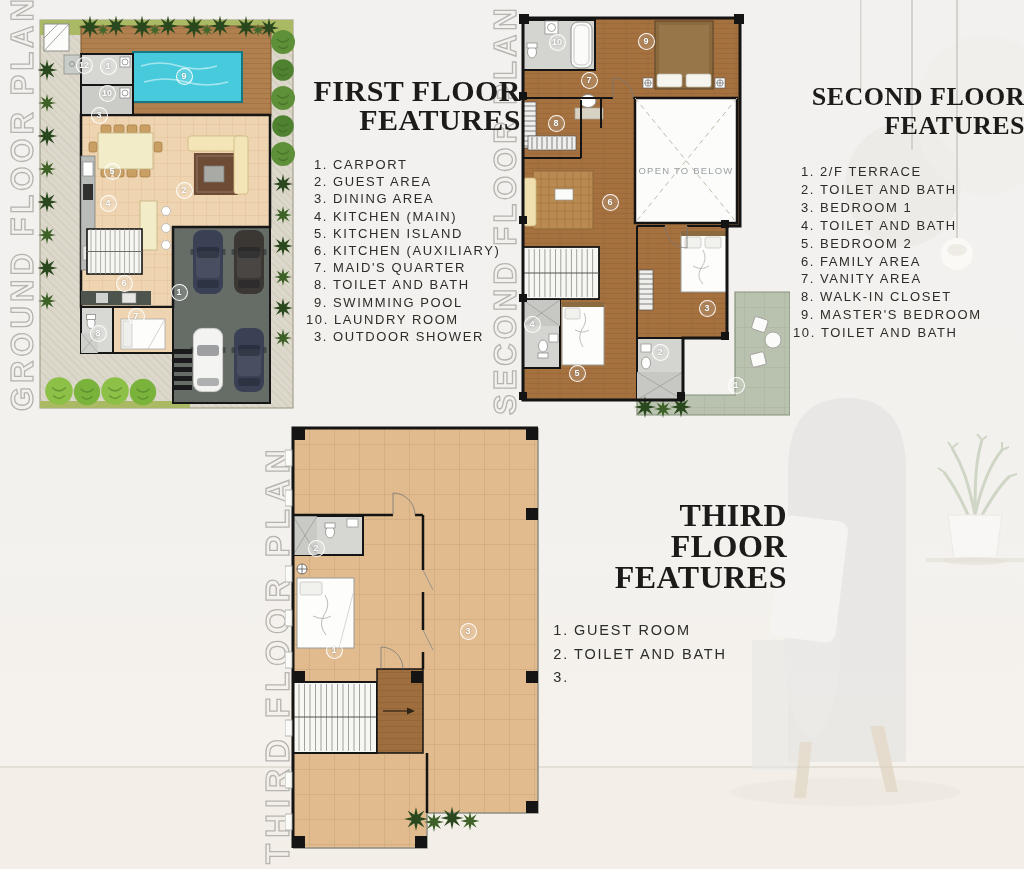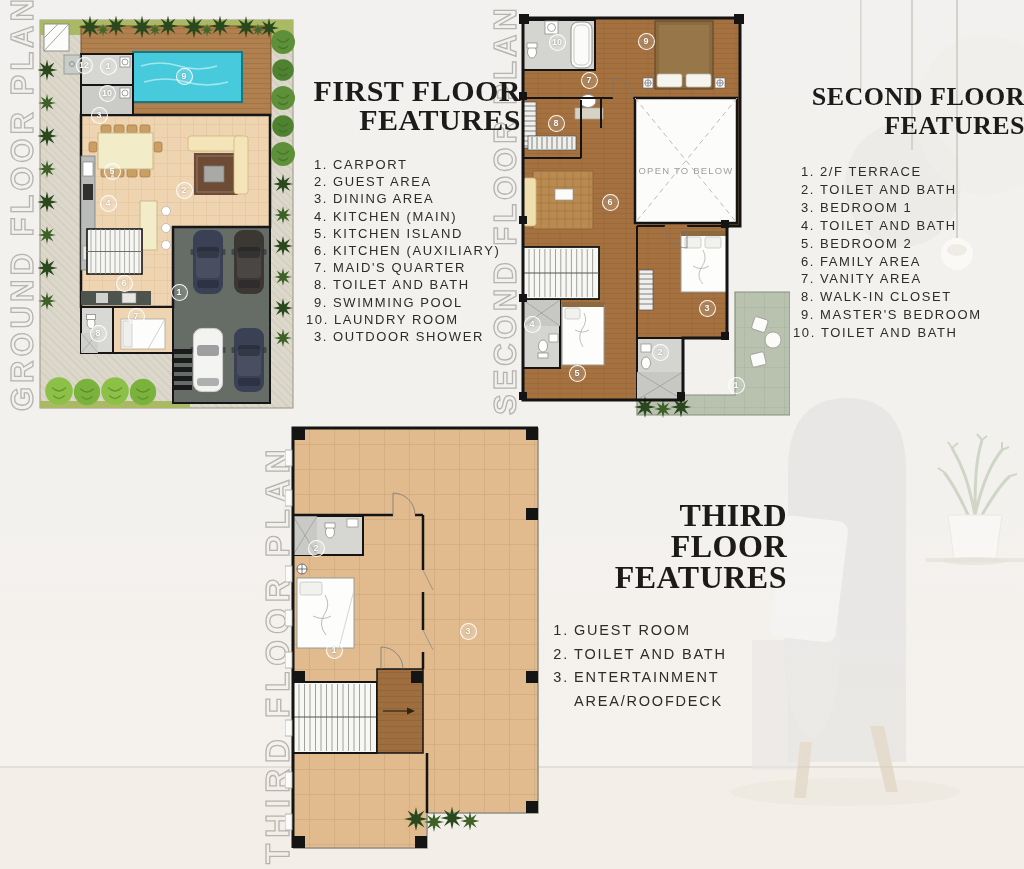--- a/index.html
+++ b/index.html
@@ -568,19 +568,17 @@
         <li>
           <span class="num">1.</span>
           <span class="txt">GUEST ROOM</span>
         </li>
         <li>
           <span class="num">2.</span>
           <span class="txt">TOILET AND BATH</span>
         </li>
         <li>
           <span class="num">3.</span>
-          <span class="txt">ENTERTAINMENT
-AREA/ROOFDECK</span>
         </li>
       </ol>
   </section>
 
 </div>
 
 </body></html>

